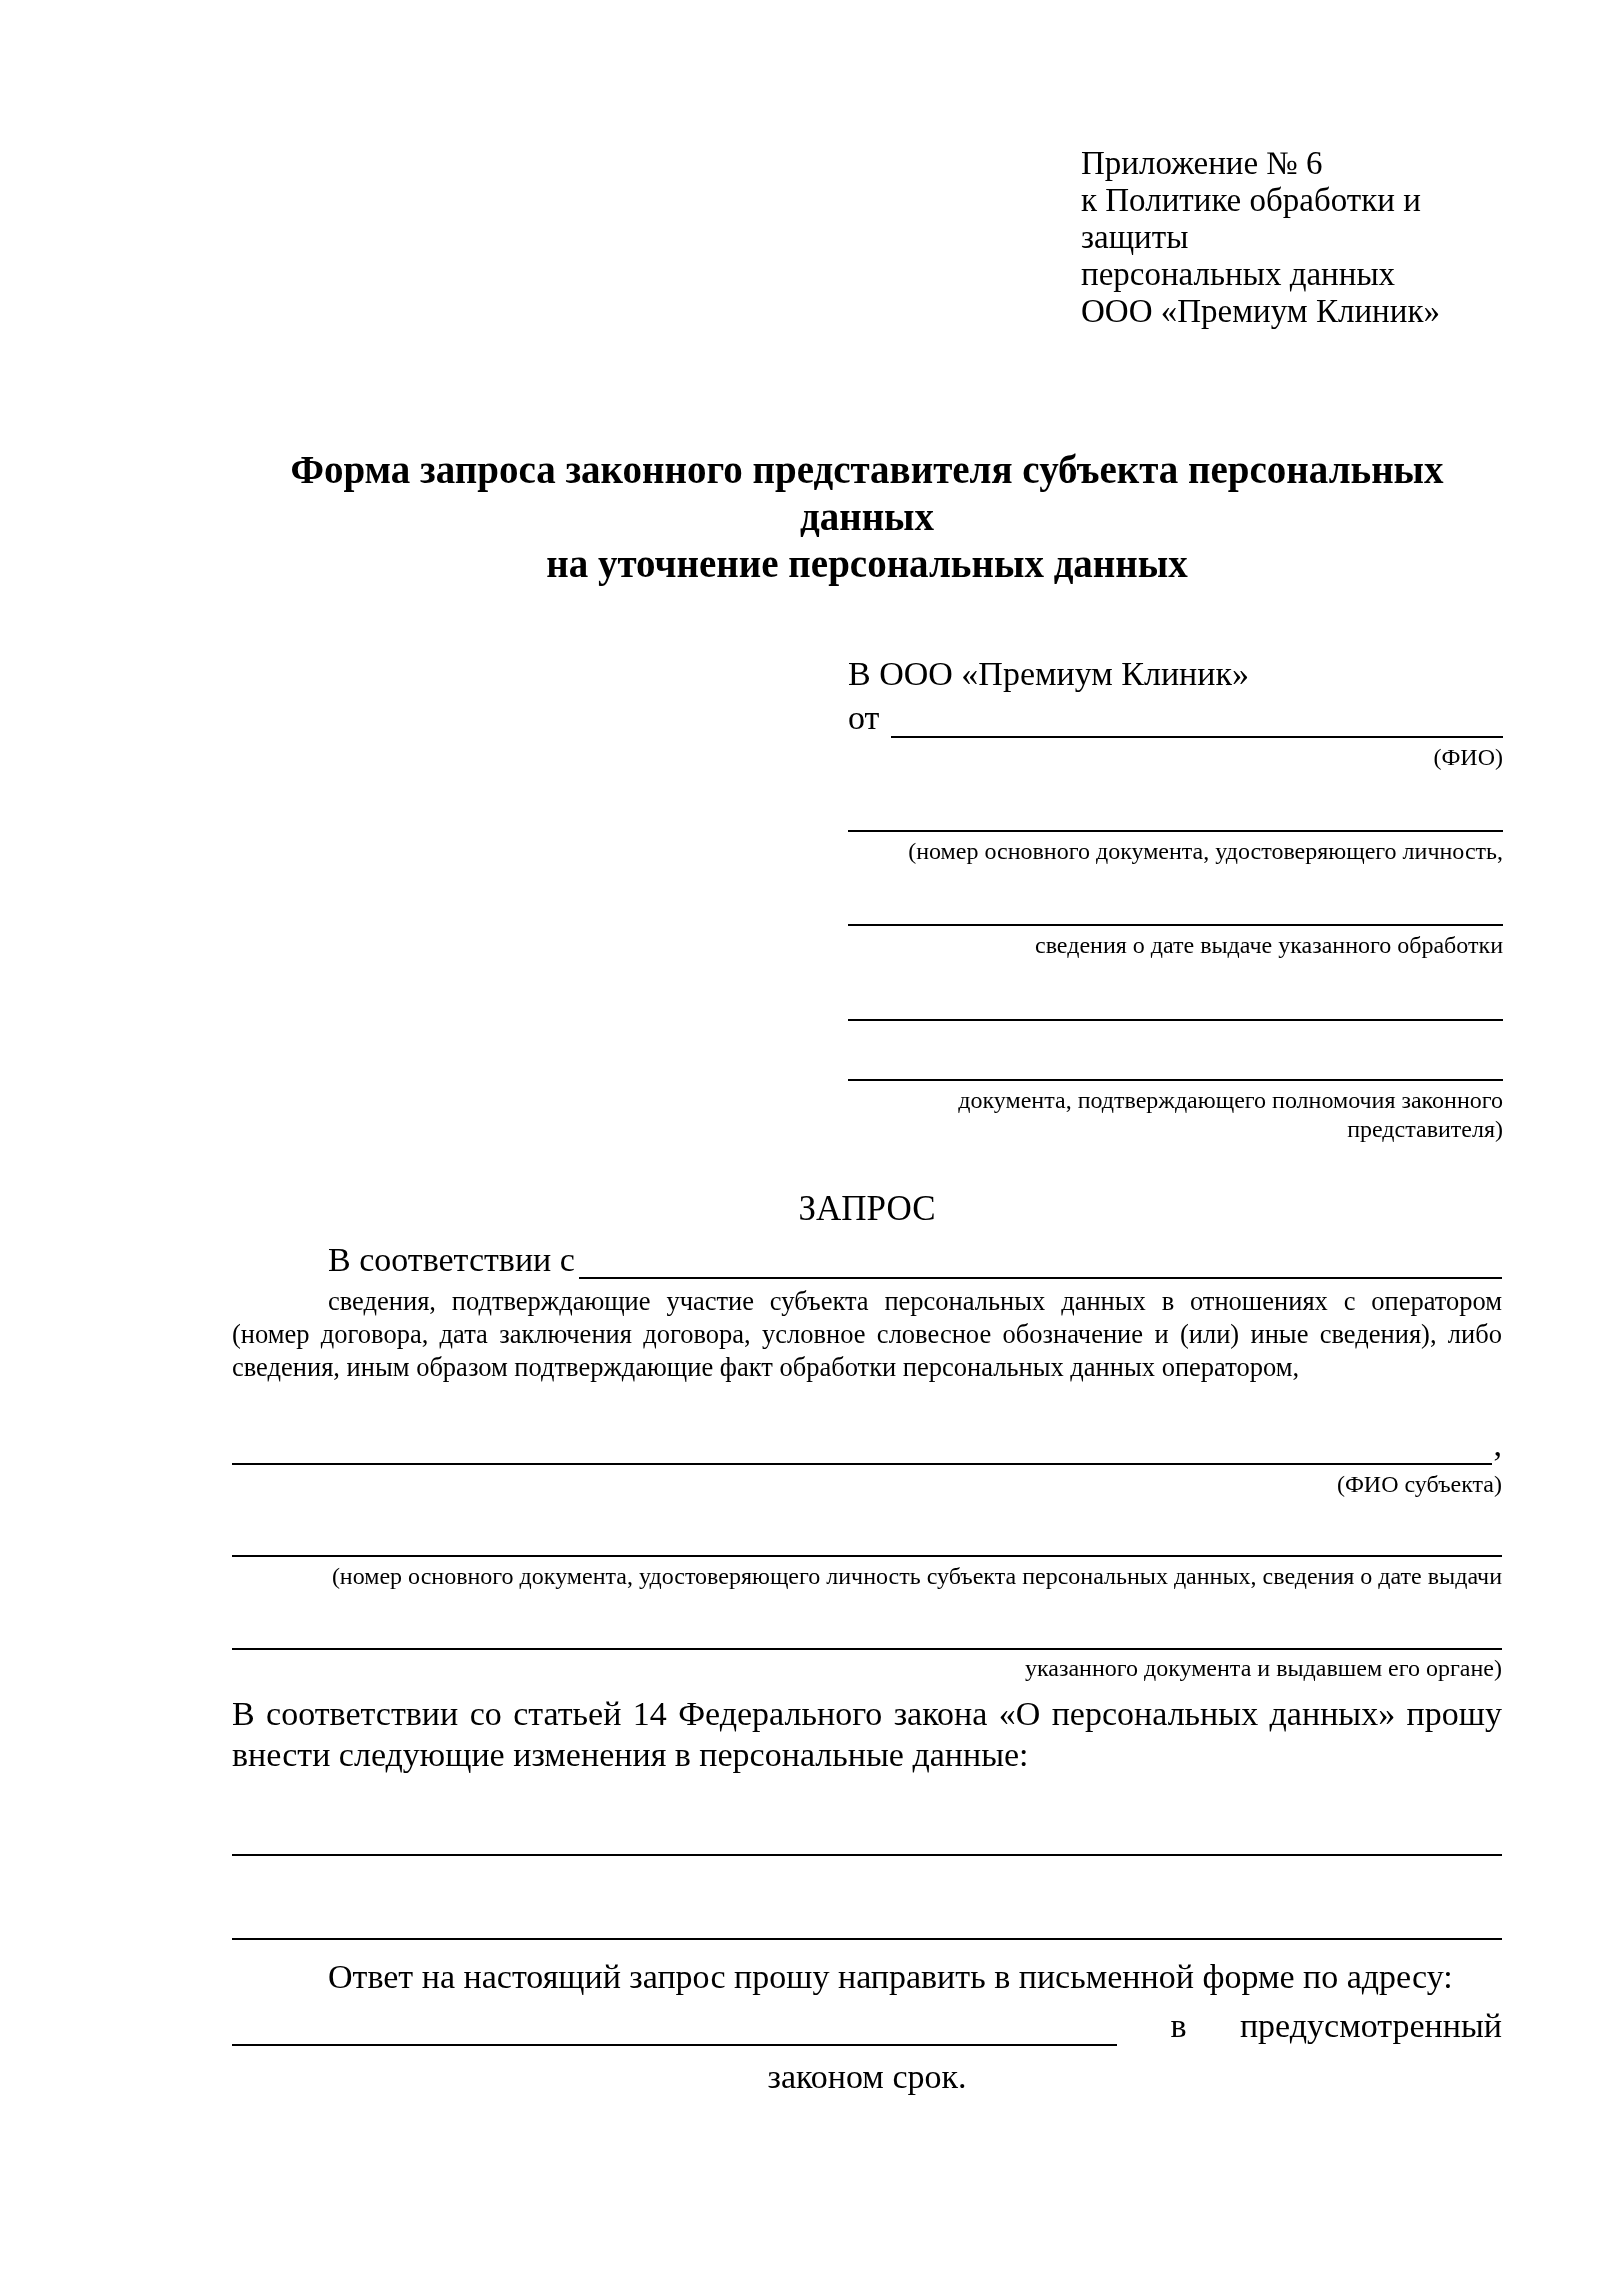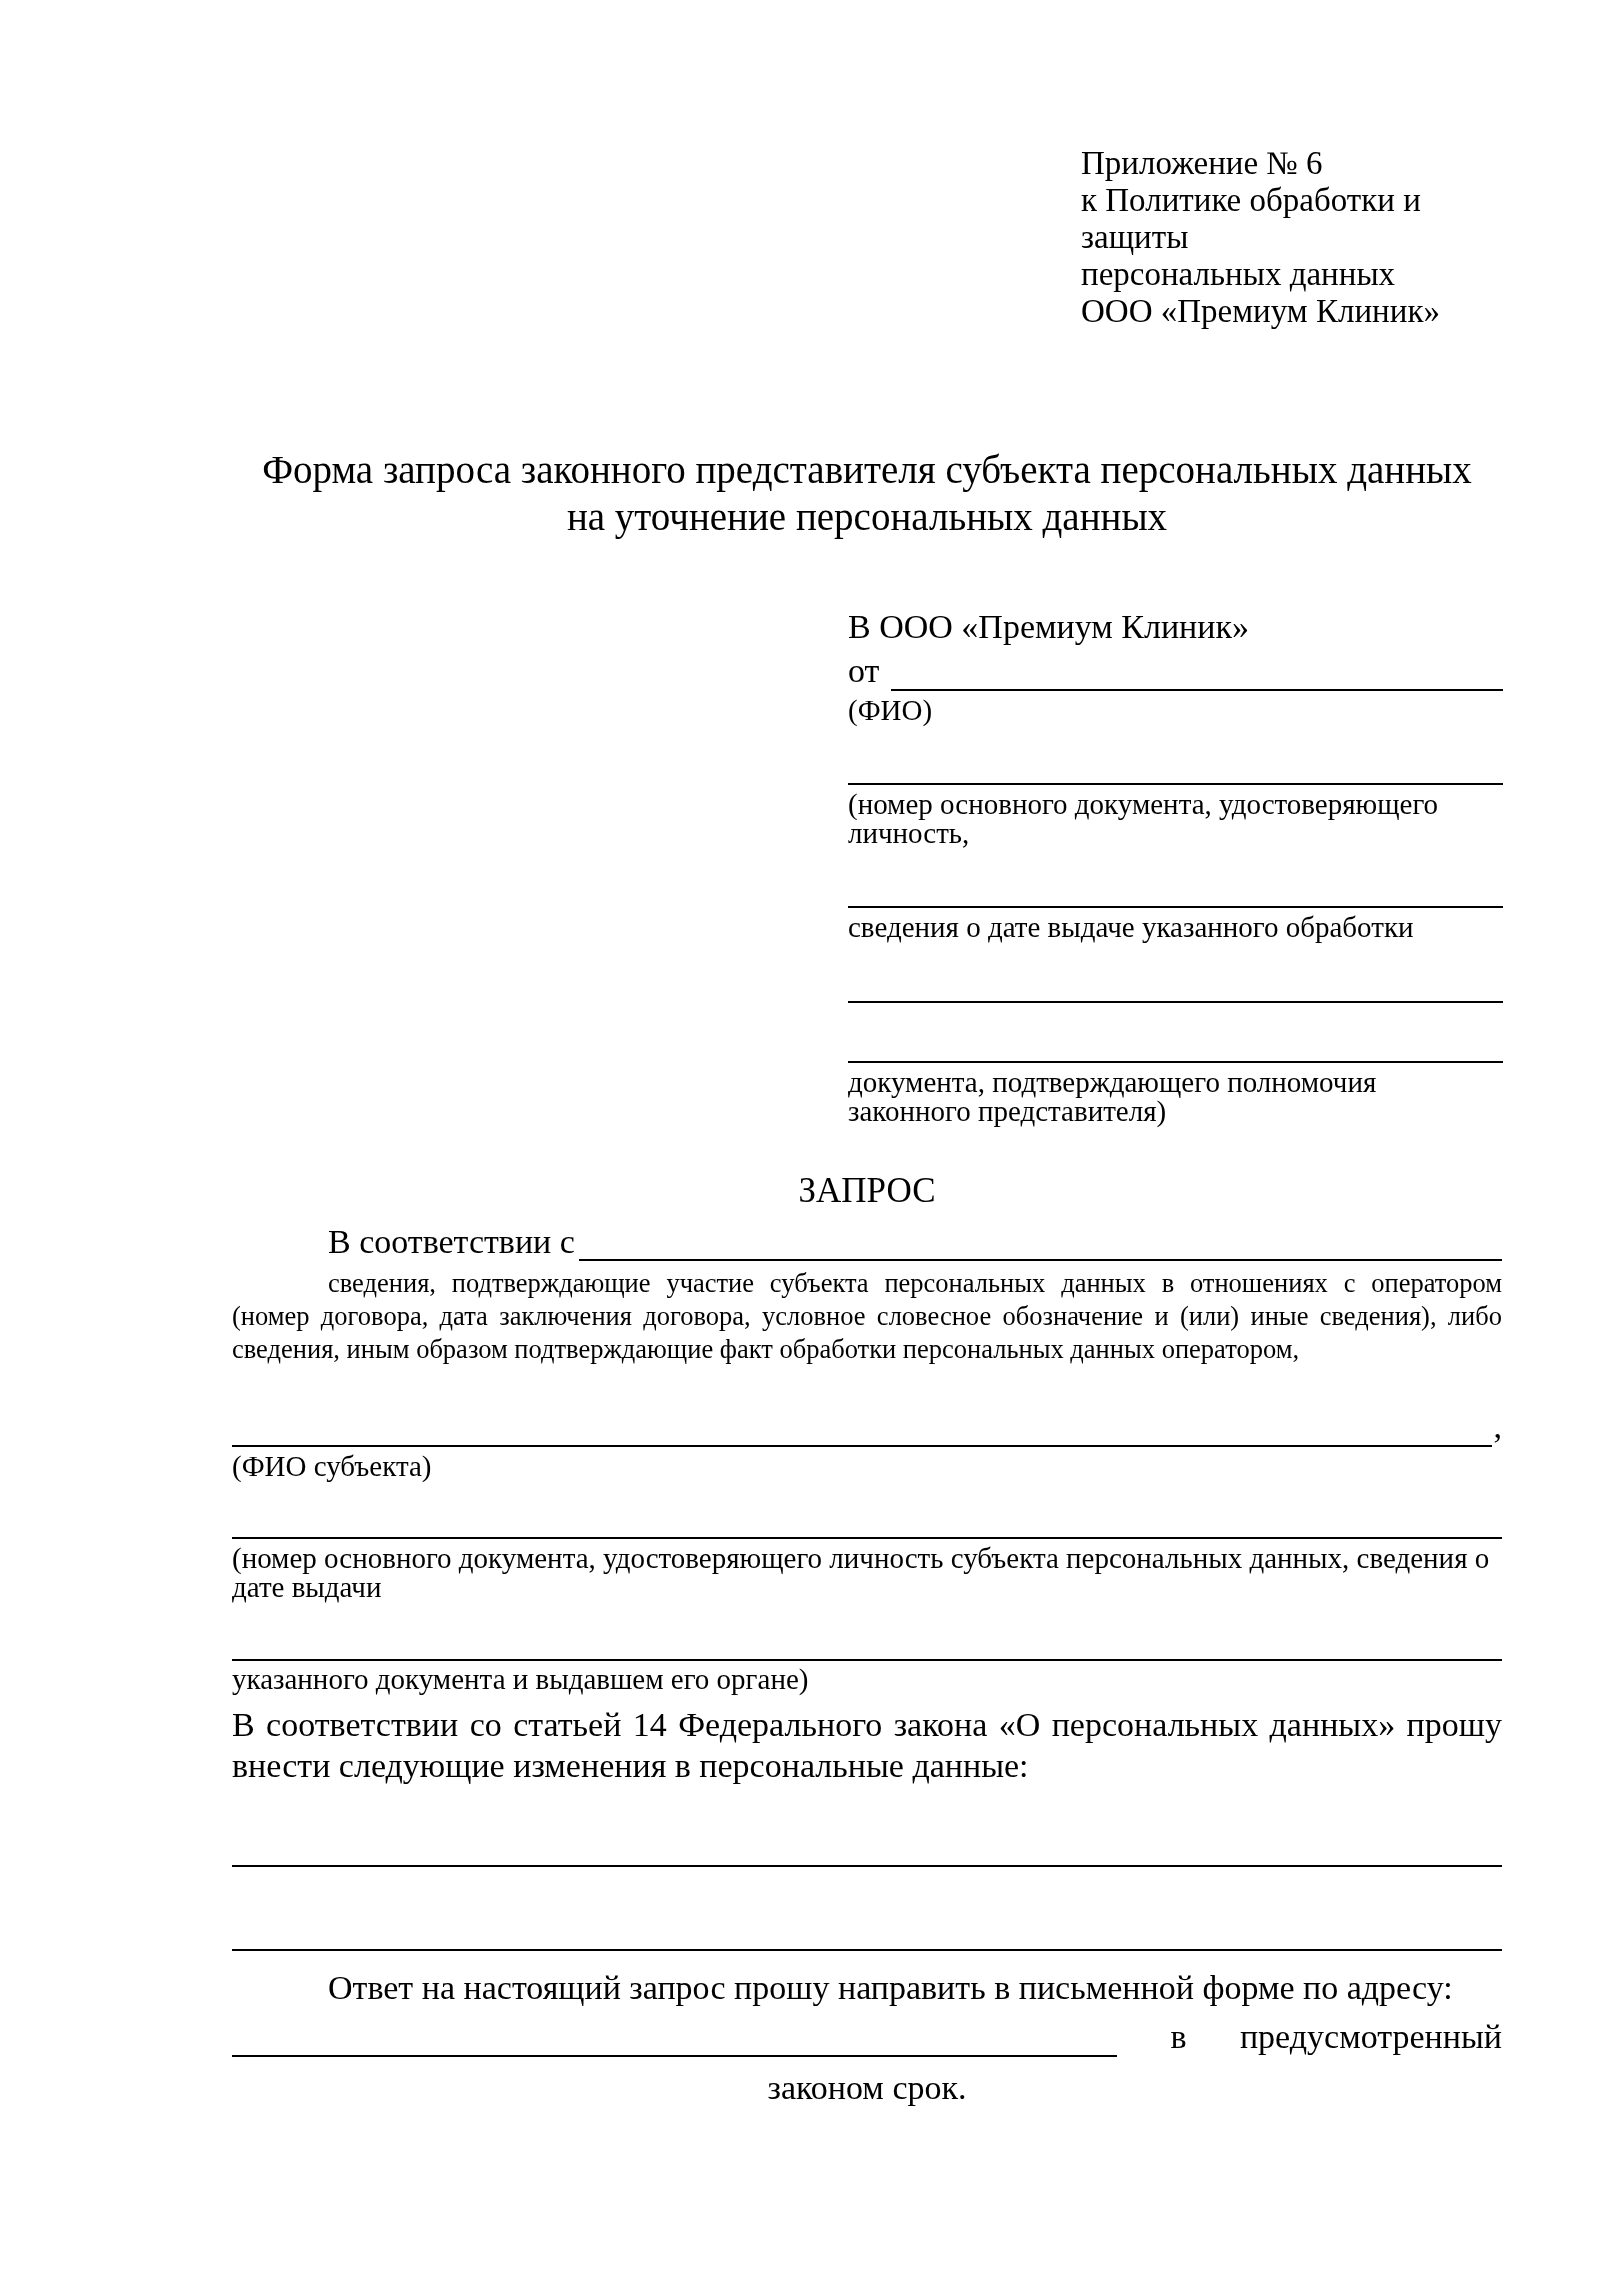--- a/index.html
+++ b/index.html
@@ -8,29 +8,29 @@
     width:1621px; height:2293px;
     background:#ffffff; color:#000000;
     font-family:"Liberation Serif","DejaVu Serif",serif;
     font-size:34px; line-height:1.17;
     box-sizing:border-box;
     padding:0 119px 0 232px;
     overflow:hidden;
     border-radius:26px;
   }
   .header-note { margin-top:145px; margin-left:849px; font-size:33px; line-height:37px; }
-  .doc-title { margin-top:116px; font-size:39px; font-weight:normal; line-height:47px; text-align:center; }
+  .doc-title { margin-top:116px; font-size:39px; font-weight:bold; line-height:47px; text-align:center; }
 
   .addressee { margin-top:66px; margin-left:616px; width:655px; }
   .addr-org { line-height:41px; }
   .flex-row { display:flex; align-items:flex-end; }
   .underline-fill { flex:1; border-bottom:2.9px solid #000; height:29px; }
   .addr-from { margin-top:3.9px; }
   .addr-from .from-label { margin-right:11.8px; }
-  .caption { font-size:29px; line-height:29px; text-align:left; margin-top:4.9px; }
+  .caption { font-size:24px; line-height:29px; text-align:right; margin-top:4.9px; }
   .blank-field { border-bottom:2.9px solid #000; height:27.4px; }
   .addr-group { margin-top:31px; }
 
   .zapros-heading { margin-top:45px; text-align:center; font-size:35px; }
   .intro-row { margin-top:9.8px; }
   .intro-row .intro-label { padding-left:96px; margin-right:4px; white-space:nowrap; }
   .fine-print { font-size:26.5px; line-height:33px; text-align:justify; text-indent:96px; margin-top:5.9px; }
   .operator-para { text-align:justify; line-height:41px; margin-top:2px; }
 
   .subject-row { margin-top:41px; }

